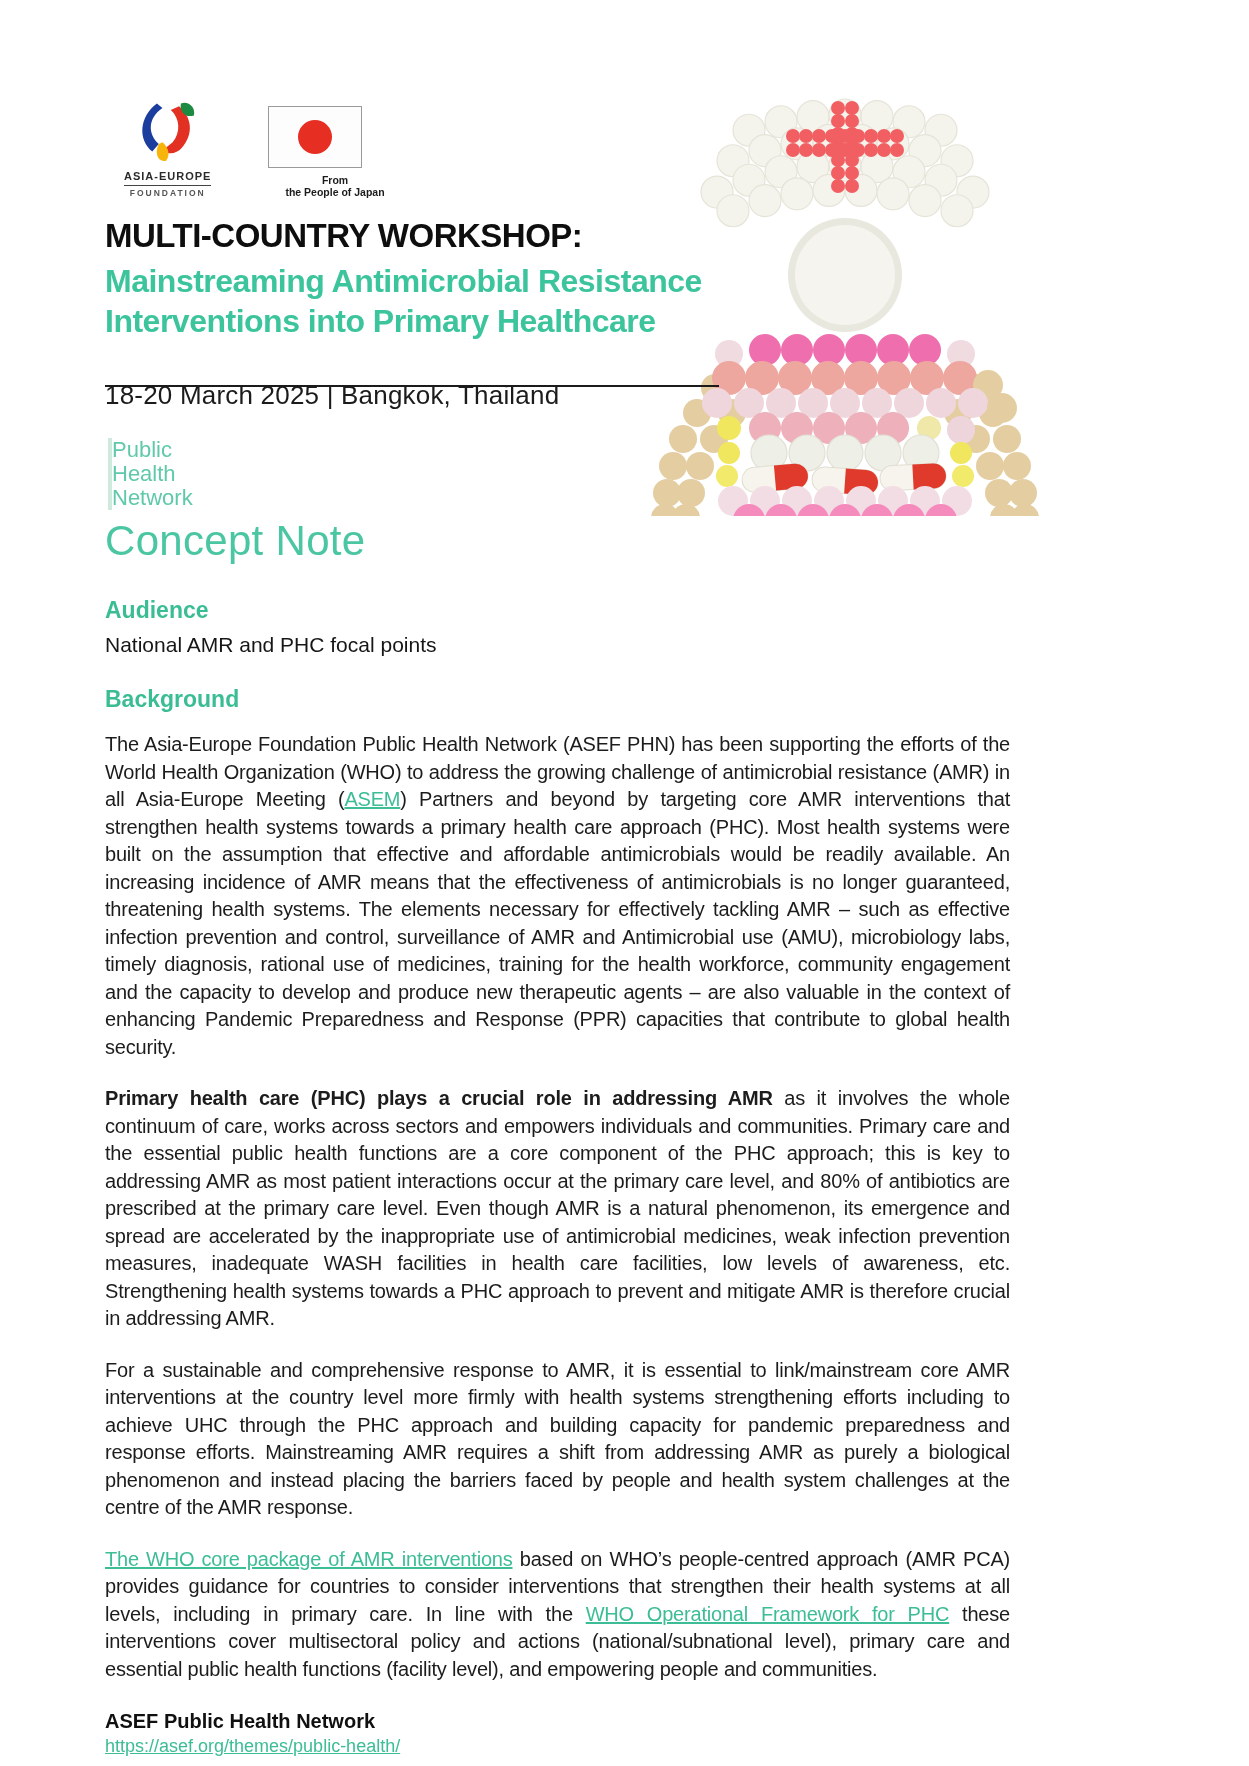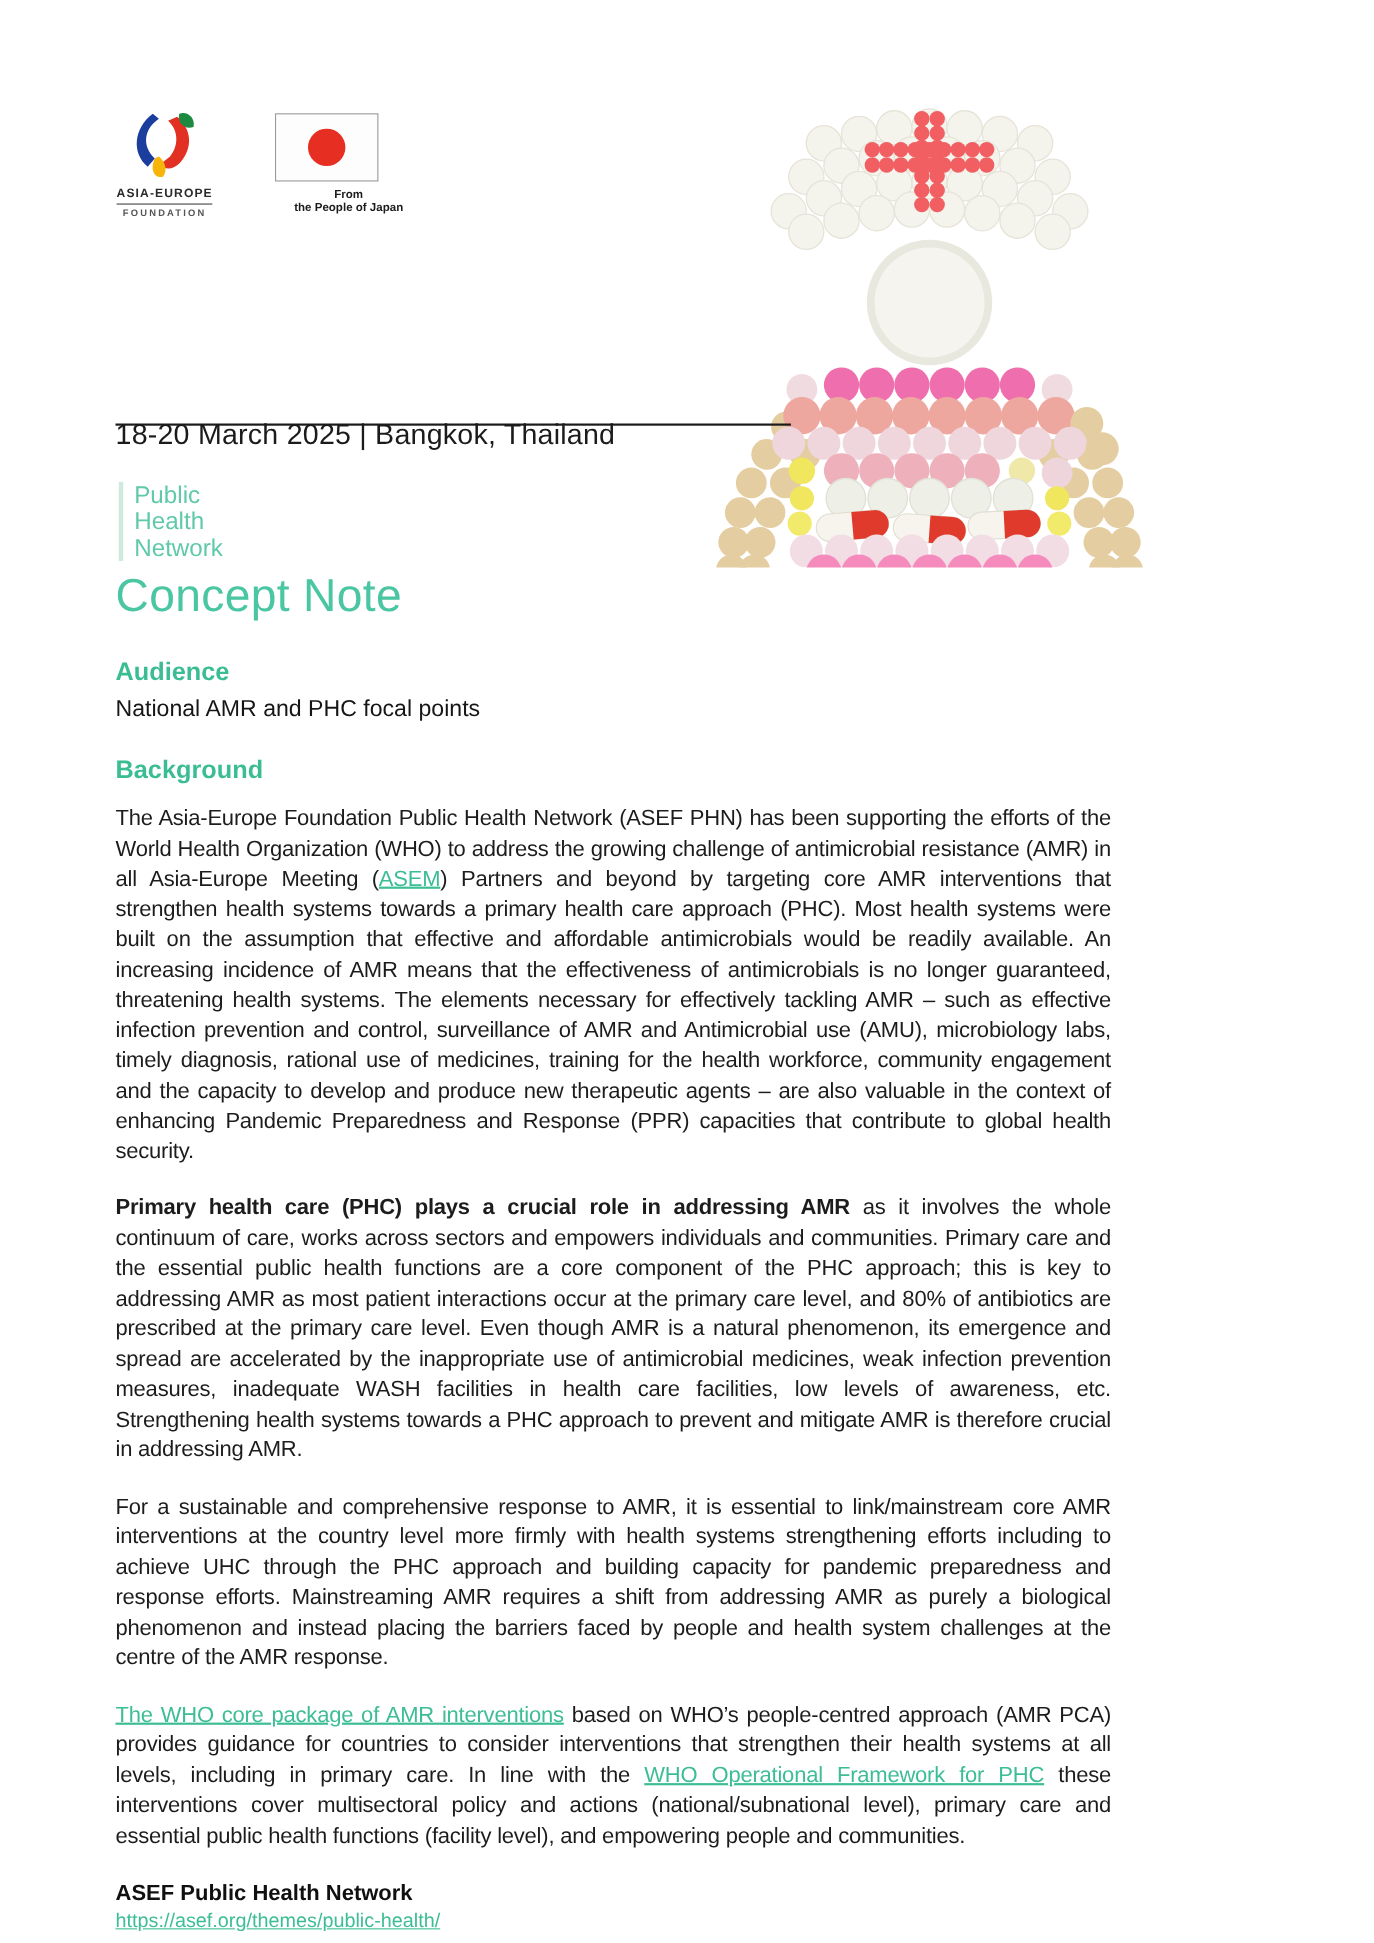--- a/index.html
+++ b/index.html
@@ -5,41 +5,41 @@
   html,body{margin:0;padding:0;background:#ffffff;}
   .page{
     position:relative;
     width:1249px;height:1766px;
     background:#ffffff;
     font-family:"Liberation Sans", sans-serif;
     overflow:hidden;
     color:#1d1d1d;
   }
   
-  .logos-row{position:absolute;left:106px;top:100px;display:flex;align-items:center;}
+  .logos-row{position:absolute;left:124px;top:100px;display:flex;align-items:flex-end;}
   .logo-block{display:flex;flex-direction:column;align-items:center;}
   .asef-text1{font-size:11px;font-weight:bold;letter-spacing:1px;color:#2b2b2b;
     border-bottom:1.5px solid #444;padding:2px 0 3px;margin-top:2px;}
   .asef-text2{font-size:8.5px;font-weight:bold;letter-spacing:2px;color:#555;margin-top:2px;}
   .who-block{margin-left:24px;width:110px;}
   .who-text{font-size:14px;line-height:15px;font-weight:bold;color:#1d9bd7;text-align:center;margin-top:2px;}
   .japan-block{margin-left:34px;}
   .japan-flag{width:92px;height:60px;background:#fdfdfd;border:1px solid #9a9a9a;
     display:flex;align-items:center;justify-content:center;}
   .japan-circle{width:34px;height:34px;border-radius:50%;background:#e62e22;}
   .japan-text{font-size:10.5px;line-height:12px;font-weight:bold;color:#1c1c1c;text-align:center;margin-top:6px;padding-left:40px;}
   
   .title-block{position:absolute;left:105px;top:216px;width:640px;}
   .doc-main-title{font-size:33px;line-height:40px;font-weight:800;letter-spacing:-0.5px;color:#0e0e0e;margin:0;}
   .doc-subtitle{font-size:32px;line-height:40px;font-weight:800;letter-spacing:-0.5px;margin:5px 0 0;}
   .rule{position:absolute;left:105px;top:385px;width:614px;height:2px;background:#1b1b1b;}
   .event-info{position:absolute;left:105px;top:380px;font-size:26px;color:#1b1b1b;letter-spacing:0.2px;}
   .phn-logo{position:absolute;left:108px;top:438px;display:flex;}
   .phn-bar{width:4px;background:#cdeadd;}
-  .phn-text{padding-left:10px;font-size:22px;line-height:24px;font-weight:500;}
+  .phn-text{font-size:22px;line-height:24px;font-weight:500;}
   
   .main{position:absolute;left:105px;top:496px;width:905px;margin-top:22px;}
   .doc-title{font-size:42px;line-height:46px;font-weight:400;letter-spacing:0.3px;margin:0 0 32px;}
   .sec-heading{font-size:23px;line-height:28px;font-weight:bold;margin:0 0 7px;}
   .sec-heading.bg{margin:0 0 18px;}
   .audience-text{font-size:21px;line-height:28px;color:#161616;margin:0 0 26px;}
   .paragraphs p{margin:0 0 24px;font-size:20px;line-height:27.5px;letter-spacing:-0.2px;
     text-align:justify;color:#1c1c1c;}
   .paragraphs p:last-child{margin-bottom:0;}
   .paragraphs .b{font-weight:bold;}
@@ -235,20 +235,25 @@
 
     <div class="logo-block japan-block">
       <div class="japan-flag">
         <div class="japan-circle"></div>
       </div>
       <div class="japan-text">From</div>
       <div class="japan-text" style="margin-top:0;">the People of Japan</div>
     </div>
   </div>
 
+  <div class="title-block">
+    <h1 class="doc-main-title">MULTI-COUNTRY WORKSHOP:</h1>
+    <div class="doc-subtitle accent" style="color: rgb(60, 196, 156);">Mainstreaming Antimicrobial Resistance</div>
+    <div class="doc-subtitle" style="margin-top: 0px; color: rgb(60, 196, 156);">Interventions into Primary Healthcare</div>
+  </div>
 
   <div class="rule"></div>
 
   <div class="event-info">18-20 March 2025 | Bangkok, Thailand</div>
 
   <div class="phn-logo">
     <div class="phn-bar"></div>
     <div class="phn-text">
       <div style="color: rgb(95, 201, 169);">Public</div>
       <div style="color: rgb(95, 201, 169);">Health</div>

